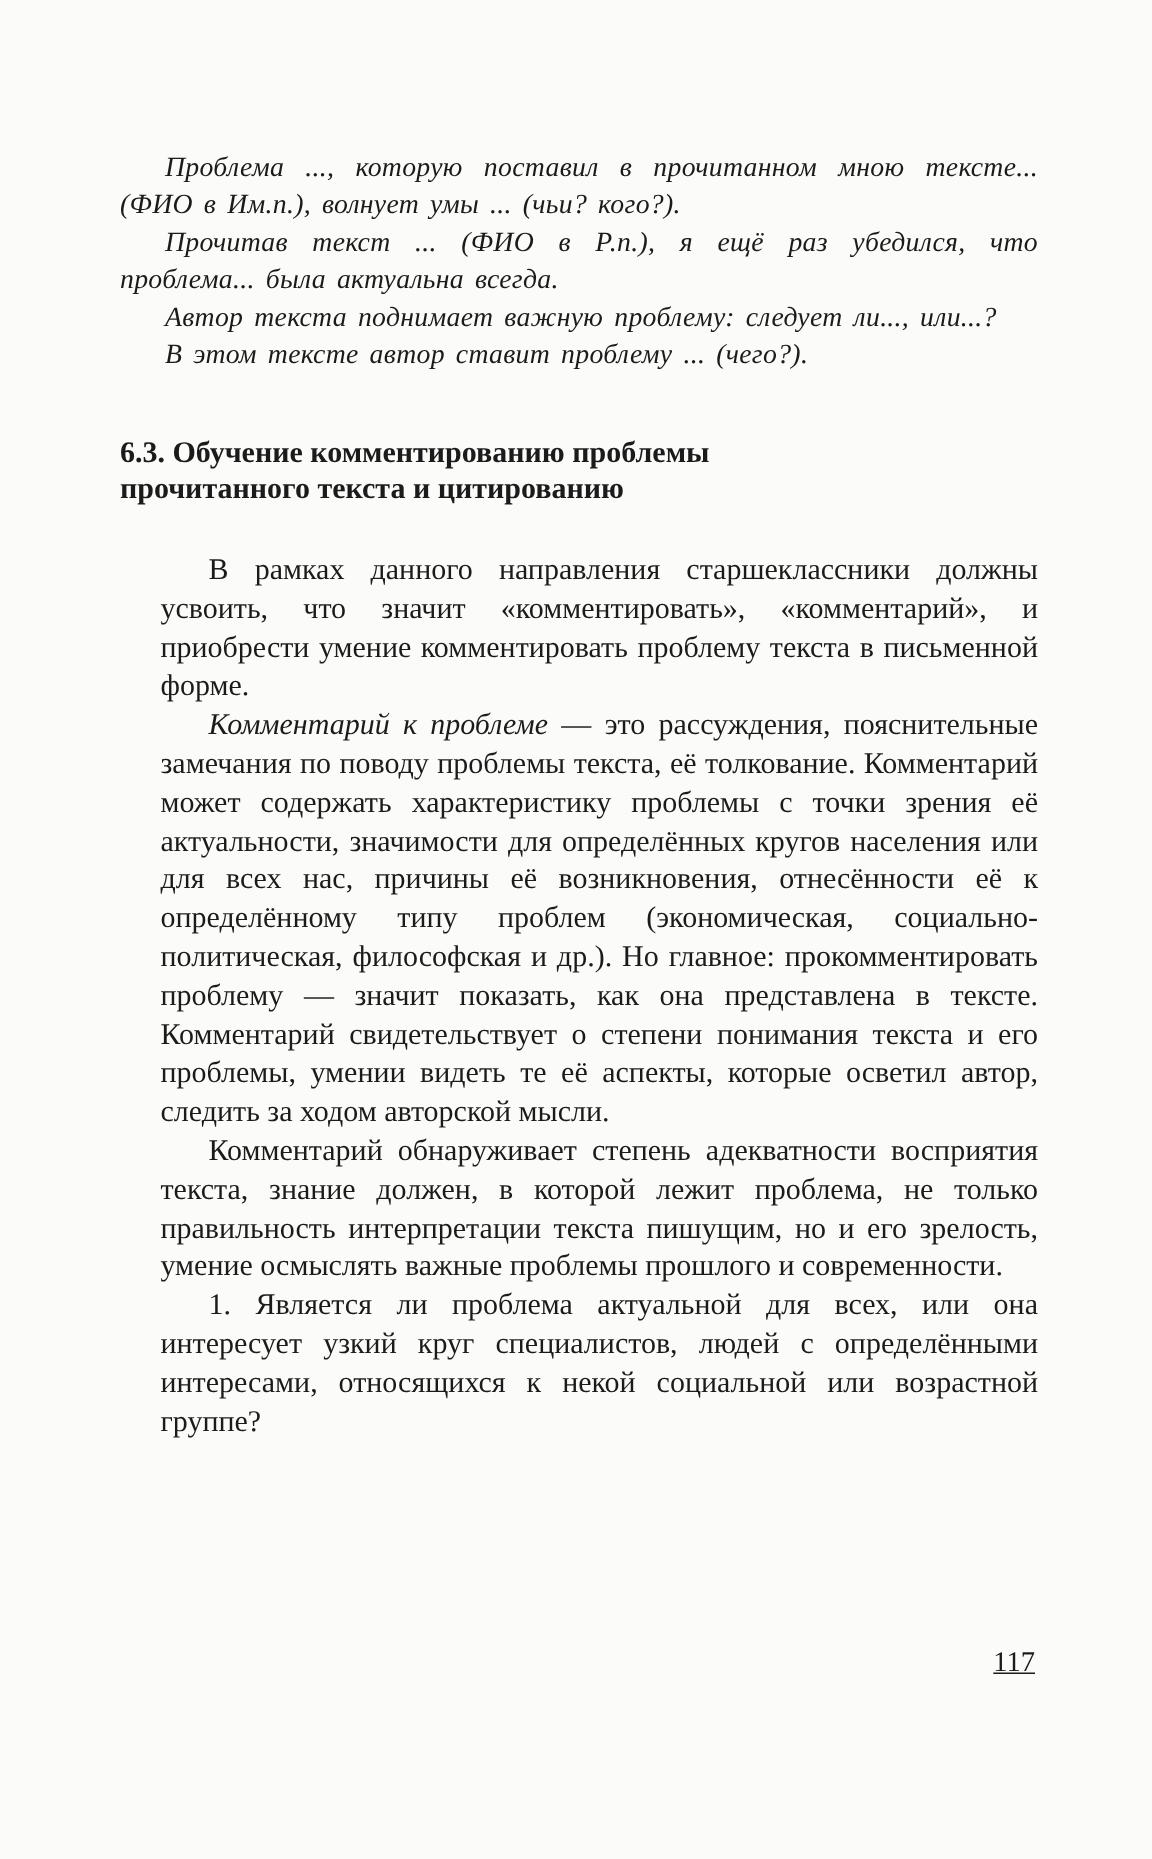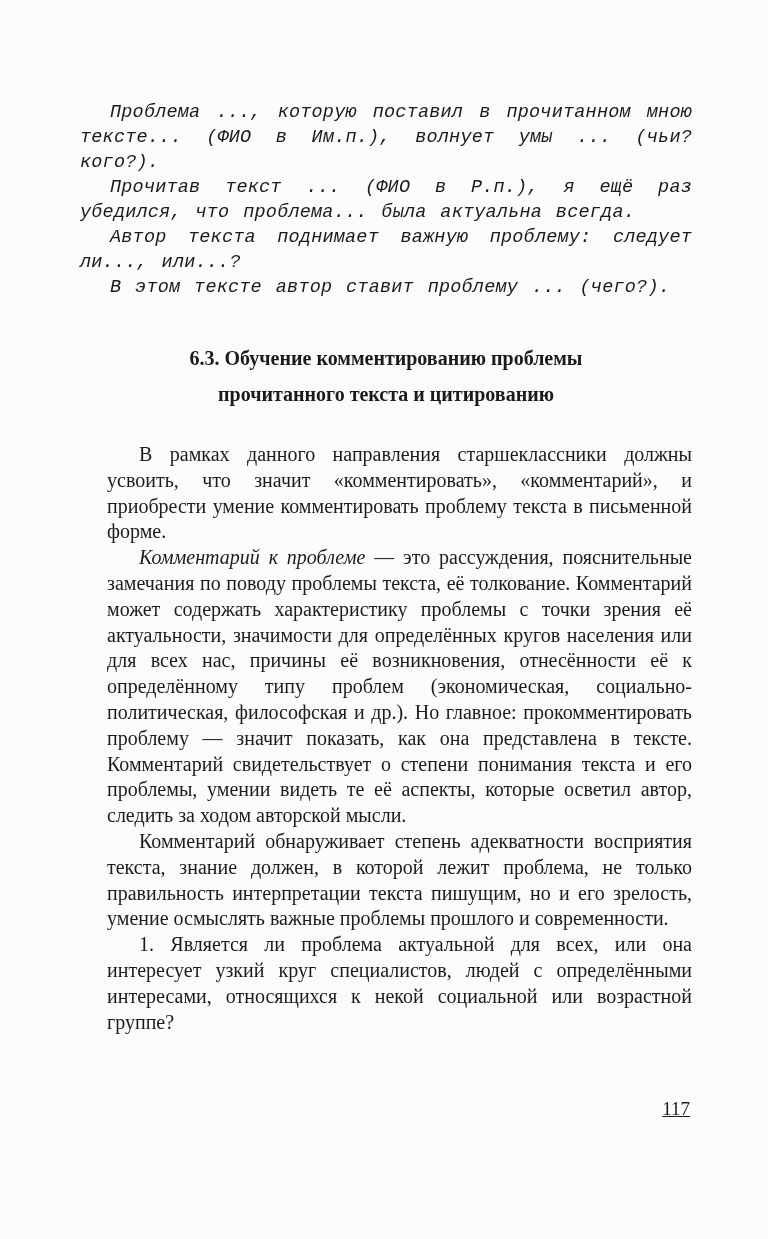--- a/index.html
+++ b/index.html
@@ -16,35 +16,34 @@
     position: absolute;
     left: 80px;
     top: 0;
     width: 612px;
   }
   .epigraph {
     margin-top: 100px;
     font-style: italic;
     font-size: 18.5px;
     line-height: 25px;
-    font-family: Liberation Mono, monospace;
   }
   .epigraph p {
     margin: 0;
     text-align: justify;
     text-indent: 30px;
     letter-spacing: 0.2px;
     word-spacing: 2.5px;
   }
   .heading {
     margin: 40px 0 0 0;
-    text-align: center;
+    text-align: left;
     font-weight: bold;
     font-size: 20px;
-    line-height: 36px;
+    line-height: 24px;
     white-space: pre-line;
   }
   .bodytext {
     margin-top: 30px;
     font-size: 20px;
     line-height: 25.8px;
     margin-left: 27px;
   }
   .bodytext p {
     margin: 0;

